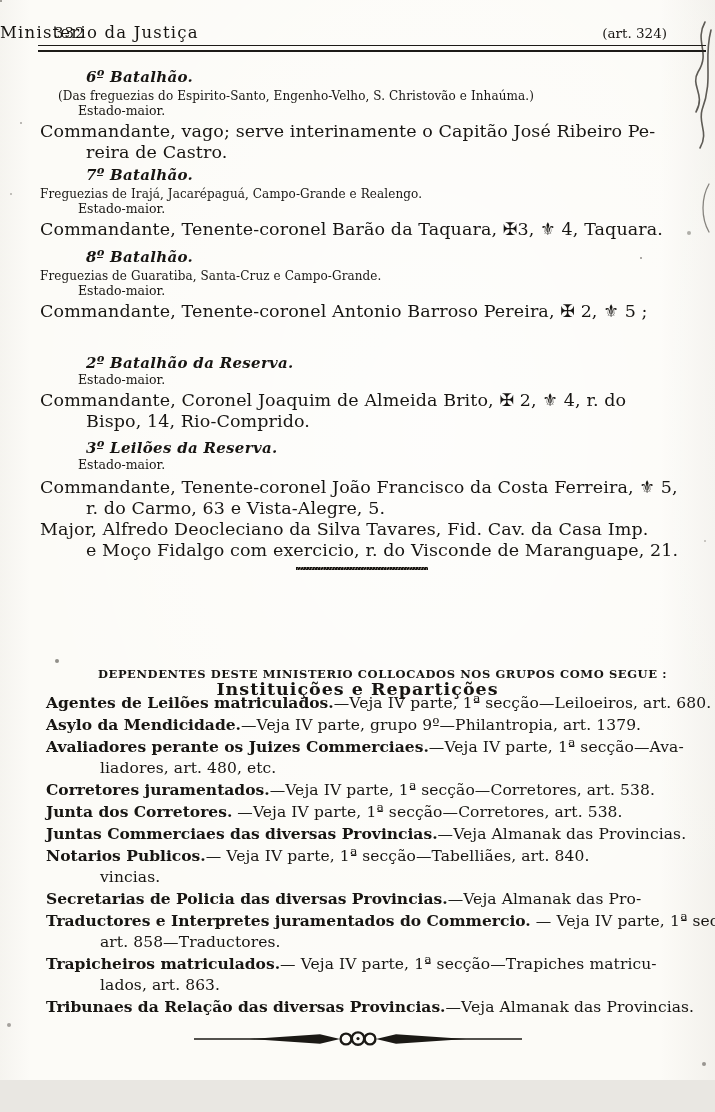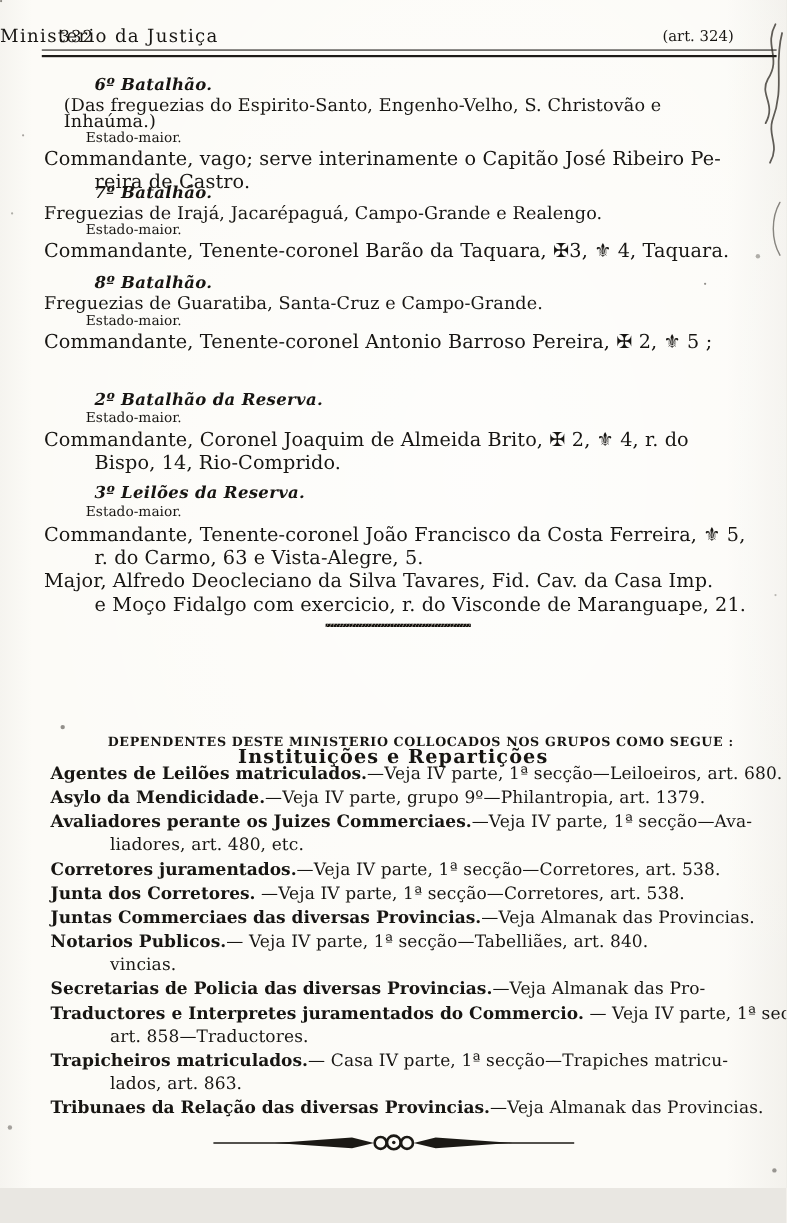--- a/index.html
+++ b/index.html
@@ -17,21 +17,21 @@
   
   .hdr-num{position:absolute;top:24px;left:54px;font-size:15px;letter-spacing:1px;}
   .hdr-title{position:absolute;top:23px;left:0;width:100%;
     font-size:16.5px;font-weight:400;letter-spacing:1.2px;}
   .hdr-art{position:absolute;top:25px;right:48px;font-size:13.5px;}
   .hdr-rule{position:absolute;top:45px;left:38px;right:9px;height:4px;
     border-top:1.6px solid #1d1b18;border-bottom:2.6px solid #1d1b18;}
   
   .sec{position:absolute;left:40px;right:28px;}
   .bat-title{font-style:italic;font-weight:700;font-size:15px;line-height:18px;padding-left:46px;letter-spacing:.3px;}
-  .bat-note{font-size:16px;line-height:14px;padding-left:0;margin-top:3px;letter-spacing:.1px;}
+  .bat-note{font-size:12px;line-height:14px;padding-left:0;margin-top:3px;letter-spacing:.1px;}
   .bat-note.paren{padding-left:18px;}
   .bat-staff{font-size:12.5px;line-height:14px;padding-left:38px;margin-top:1px;}
   .entries{margin-top:3px;}
   .entry-line{font-size:17.5px;line-height:21px;letter-spacing:.1px;white-space:nowrap;}
   .entry-line.cont{padding-left:46px;}
   
   .mid-rule{position:absolute;top:567px;left:296px;width:132px;height:3px;
     background:repeating-linear-gradient(115deg,#151310 0 1.6px,#6a655d 1.6px 2.6px);}
   
   .inst-title{position:absolute;top:641px;left:0;width:100%;text-align:center;
@@ -128,21 +128,21 @@
     <div class="item-line"><b>Avaliadores perante os Juizes Commerciaes.</b><span>—Veja IV parte, 1ª secção—Ava-</span></div>
     <div class="item-line cont"><span>liadores, art. 480, etc.</span></div>
     <div class="item-line"><b>Corretores juramentados.</b><span>—Veja IV parte, 1ª secção—Corretores, art. 538.</span></div>
     <div class="item-line"><b>Junta dos Corretores.</b><span> —Veja IV parte, 1ª secção—Corretores, art. 538.</span></div>
     <div class="item-line"><b>Juntas Commerciaes das diversas Provincias.</b><span>—Veja Almanak das  Provincias.</span></div>
     <div class="item-line"><b>Notarios Publicos.</b><span>— Veja IV parte, 1ª secção—Tabelliães, art. 840.</span></div>
     <div class="item-line cont"><span>vincias.</span></div>
     <div class="item-line"><b>Secretarias de Policia das diversas Provincias.</b><span>—Veja Almanak das Pro-</span></div>
     <div class="item-line"><b>Traductores e Interpretes juramentados do Commercio.</b><span> — Veja IV parte, 1ª secção</span></div>
     <div class="item-line cont"><span>art. 858—Traductores.</span></div>
-    <div class="item-line"><b>Trapicheiros matriculados.</b><span>— Casa IV parte, 1ª secção—Trapiches matricu-</span></div>
+    <div class="item-line"><b>Trapicheiros matriculados.</b><span>— Veja IV parte, 1ª secção—Trapiches matricu-</span></div>
     <div class="item-line cont"><span>lados, art. 863.</span></div>
     <div class="item-line"><b>Tribunaes da Relação das diversas Provincias.</b><span>—Veja Almanak das Provincias.</span></div>
   </div>
 
   <div class="tailpiece">
     <svg width="340" height="22" viewBox="0 0 340 22">
       <g fill="#1b1915" stroke="#1b1915">
         <line x1="6" y1="11" x2="78" y2="11" stroke-width="1.4"></line>
         <polygon points="62,11 132,6.2 152,11 132,15.8" stroke-width="0"></polygon>
         <circle cx="158" cy="11" r="5.4" fill="none" stroke-width="2.4"></circle>

